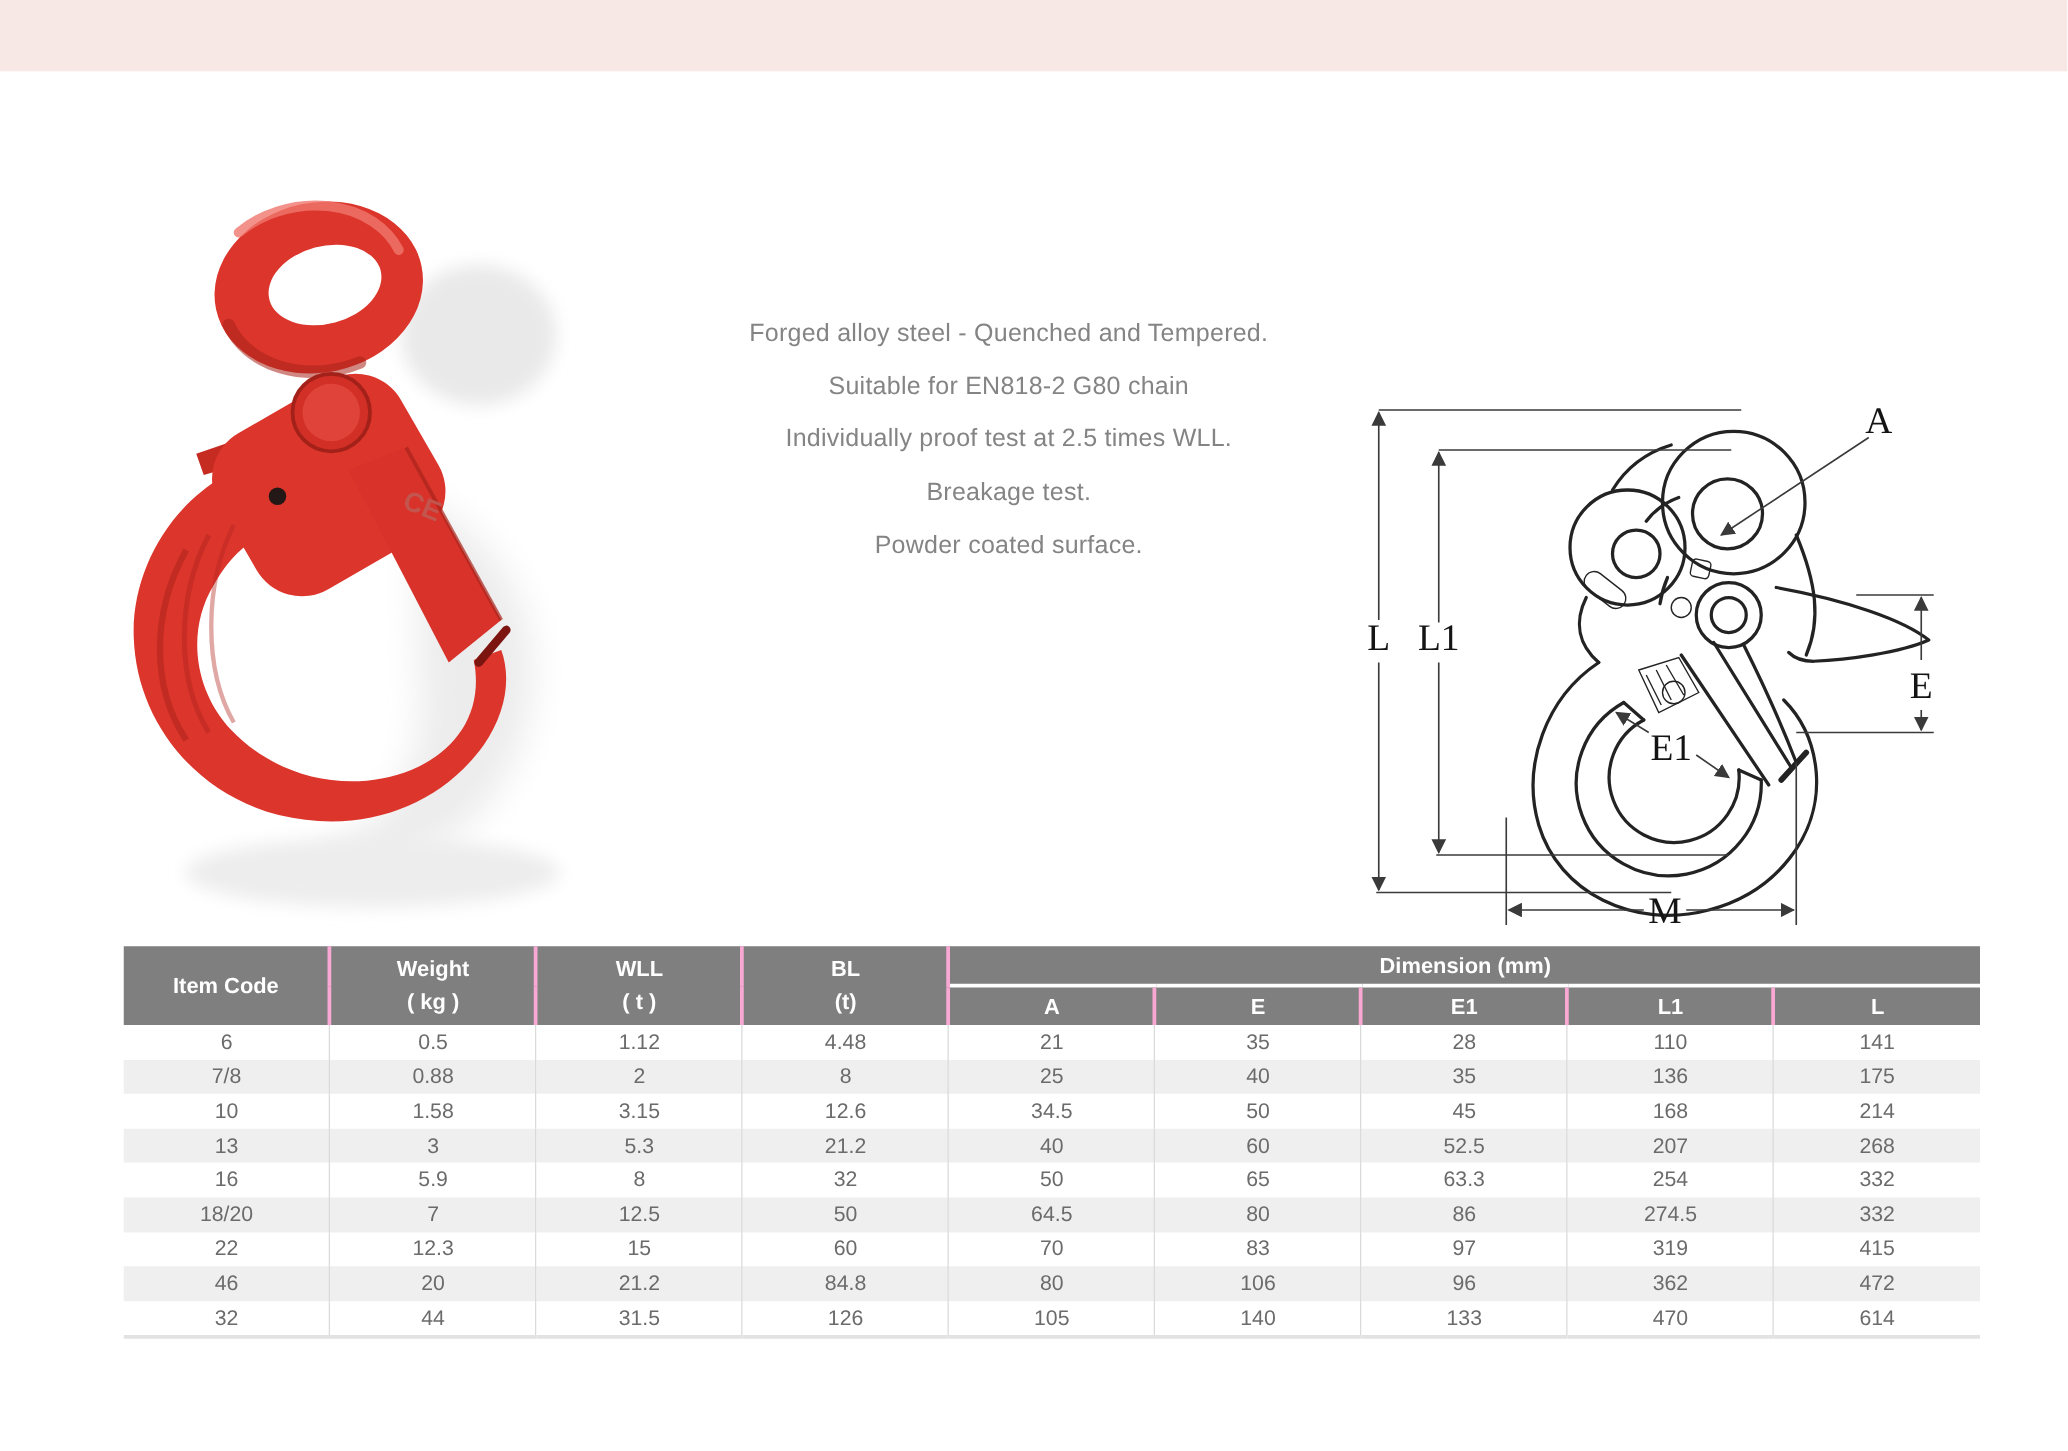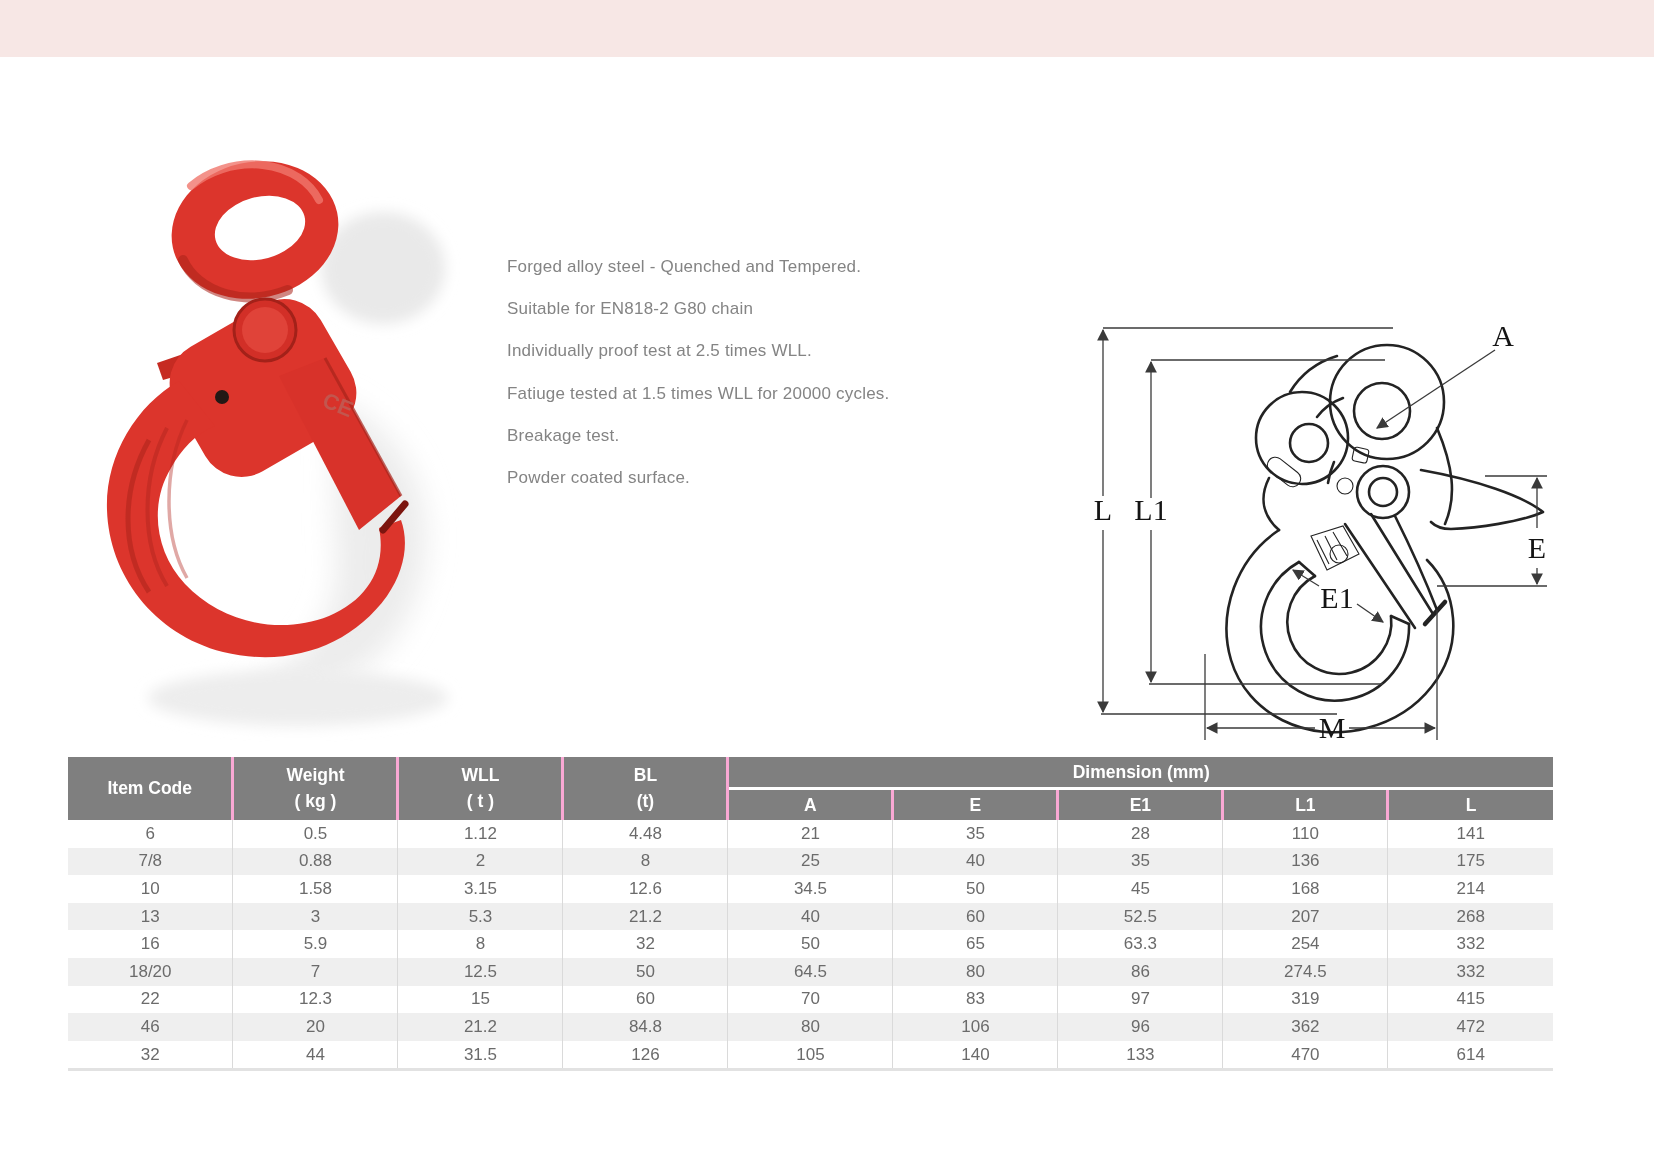--- a/index.html
+++ b/index.html
@@ -6,30 +6,30 @@
   body {
     width:1654px; height:1161px; position:relative; overflow:hidden;
     background:#ffffff; font-family:"Liberation Sans", sans-serif;
   }
   .top-band { position:absolute; left:0; top:0; width:1654px; height:57px; background:#f7e7e5; }
 
   .photo-box { position:absolute; left:83px; top:138px; width:400px; height:618px; }
   .photo-box svg { width:100%; height:100%; display:block; }
 
   .desc-block { position:absolute; left:507px; top:246px; width:600px;
-    font-size:17px; line-height:42.2px; color:#848484; letter-spacing:0.2px; }
+    font-size:20px; line-height:42.2px; color:#848484; letter-spacing:0.2px;text-align:center; }
 
   .diagram-box { position:absolute; left:1085px; top:316px; width:480px; height:440px; }
   .diagram-box svg { width:100%; height:100%; display:block; }
   .dline { stroke:#3a3a3a; stroke-width:1.3; fill:none; }
   .hline { stroke:#232323; stroke-width:2.6; fill:none; stroke-linecap:round; stroke-linejoin:round; }
   .hthin { stroke:#232323; stroke-width:1.1; fill:none; }
   .dim-label { font-family:"Liberation Serif", serif; font-size:30px; fill:#141414; }
 
-  table.spec { position:absolute; left:68px; top:757px; width:1485px;
+  table.spec { position:absolute; left:99px; top:757px; width:1485px;
     border-collapse:collapse; table-layout:fixed; }
   .spec th { background:#7f7f7f; color:#ffffff; font-size:17.5px; font-weight:bold;
     text-align:center; vertical-align:middle; padding:0; border-left:3px solid #f9a8d4; }
   .spec thead tr:first-child th:first-child { border-left:none; }
   .spec thead tr.top-row th { height:30px; }
   .spec thead tr.sub-row th { height:30px; border-top:3px solid #ffffff; }
   .spec th.twoline div { line-height:1.45; }
   .spec td { height:27.6px; text-align:center; vertical-align:middle; font-size:17px;
     color:#6b6b6b; padding:0; border-left:1px solid #dadada; }
   .spec td:first-child { border-left:none; }
@@ -79,21 +79,20 @@
       <circle cx="139" cy="259" r="7" fill="#231815"></circle>
       <text x="238" y="268" font-size="22" font-weight="bold" fill="#c05a52" opacity="0.9" transform="rotate(22 238 268)">CE</text>
     </g>
   </svg>
 </div>
 
 <div class="desc-block">
   <div>Forged alloy steel - Quenched and Tempered.</div>
   <div>Suitable for EN818-2 G80 chain</div>
   <div>Individually proof test at 2.5 times WLL.</div>
-  <div>Fatiuge tested at 1.5 times WLL for 20000 cycles.</div>
   <div>Breakage test.</div>
   <div>Powder coated surface.</div>
 </div>
 
 <div class="diagram-box">
   <svg viewBox="0 0 480 440">
     <defs>
       <marker id="ar" viewBox="0 0 10 10" refX="9" refY="5" markerWidth="9" markerHeight="9" orient="auto-start-reverse">
         <path d="M0,0 L10,5 L0,10 z" fill="#3a3a3a"></path>
       </marker>

